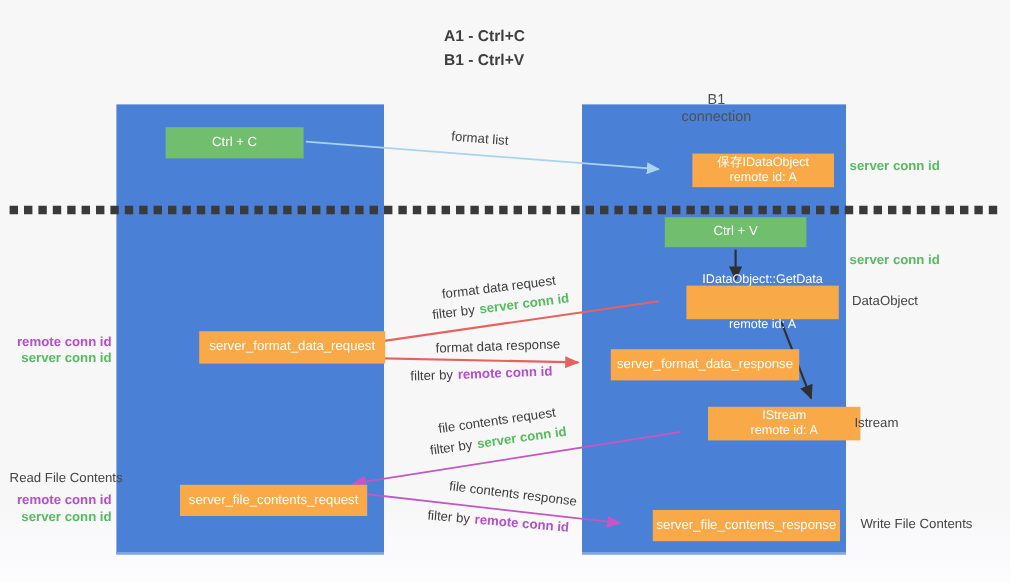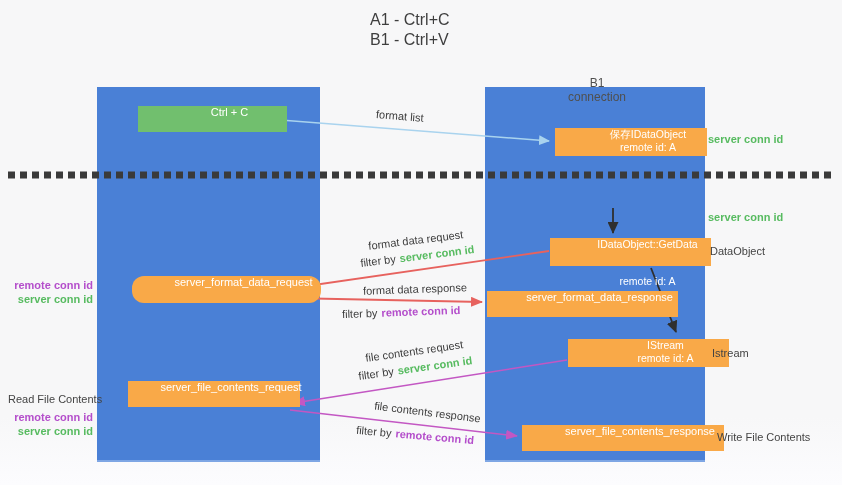--- a/index.html
+++ b/index.html
@@ -1,26 +1,26 @@
 <!DOCTYPE html>
 <html><head>
 <meta charset="utf-8">
 <style>
   html,body{margin:0;padding:0;}
   body{font-family:"Liberation Sans","DejaVu Sans",sans-serif;}
   .stage{position:relative;width:842px;height:485px;overflow:hidden;
          background:linear-gradient(#f7f7f8 0%,#f7f7f8 86%,#fcfcfe 100%);}
   .lane{position:absolute;background:#4a80d6;z-index:1;border-bottom:2px solid #7ea6e4;}
   .lane-header{position:absolute;text-align:center;font-size:12px;line-height:14px;color:#4f4f4f;z-index:4;}
-  .title{position:absolute;left:370px;top:10px;font-size:16px;line-height:20px;color:#3e3e3e;z-index:4;}
+  .title{position:absolute;left:370px;top:20px;font-size:13px;line-height:20px;color:#3e3e3e;z-index:4;font-weight:bold;}
   svg.wires{position:absolute;left:0;top:0;z-index:2;pointer-events:none;}
-  .node{position:absolute;z-index:3;display:flex;flex-direction:column;align-items:center;justify-content:flex-start;
-        color:#fff;font-size:11px;line-height:13px;text-align:center;white-space:nowrap;padding-left:34px;}
+  .node{position:absolute;z-index:3;display:flex;flex-direction:column;align-items:center;justify-content:center;
+        color:#fff;font-size:11px;line-height:13px;text-align:center;white-space:nowrap;}
   .node.green{background:#71bf6e;}
-  .node.orange{background:#f9a948;}
+  .node.orange{background:#f9a948;margin-left:22px;}
   .lbl{position:absolute;z-index:4;font-size:11px;color:#3d3d3d;white-space:nowrap;}
   .lbl .fb{margin-right:4px;}
   .green-t{color:#57bb60;font-weight:bold;}
   .purple-t{color:#b44ecb;font-weight:bold;}
   .side-grp{position:absolute;z-index:4;width:83px;text-align:right;font-size:11px;line-height:14px;white-space:nowrap;}
 </style>
 </head>
 <body>
 
 <div class="stage">
@@ -65,44 +65,47 @@
 
   <div class="node green" style="left:138px;top:106px;width:115px;height:26px;">
     <div>Ctrl + C</div>
   </div>
 
   <div class="node orange" style="left:555px;top:128px;width:118px;height:28px;font-size:10.5px;">
     <div>保存IDataObject</div>
     <div>remote id: A</div>
   </div>
 
+  <div class="node green" style="left:554px;top:181px;width:118px;height:25px;">
+    <div>Ctrl + V</div>
+  </div>
 
   <div class="node orange" style="left:550px;top:238px;width:127px;height:28px;font-size:10.5px;gap:24px;">
     <div>IDataObject::GetData</div>
     <div>remote id: A</div>
   </div>
 
-  <div class="node orange" style="left:132px;top:276px;width:155px;height:27px;border-radius:12px;">
+  <div class="node orange" style="left:144px;top:276px;width:155px;height:27px;">
     <div>server_format_data_request</div>
   </div>
 
   <div class="node orange" style="left:487px;top:291px;width:157px;height:26px;">
     <div>server_format_data_response</div>
   </div>
 
   <div class="node orange" style="left:568px;top:339px;width:127px;height:28px;font-size:10.5px;">
     <div>IStream</div>
     <div>remote id: A</div>
   </div>
 
-  <div class="node orange" style="left:128px;top:381px;width:138px;height:26px;">
+  <div class="node orange" style="left:128px;top:404px;width:156px;height:26px;">
     <div>server_file_contents_request</div>
   </div>
 
-  <div class="node orange" style="left:522px;top:425px;width:168px;height:26px;">
+  <div class="node orange" style="left:522px;top:425px;width:156px;height:26px;">
     <div>server_file_contents_response</div>
   </div>
 
   <div class="lbl" style="left:376px;top:110px;transform:rotate(4.5deg);">format list</div>
 
   <div class="lbl" style="left:368px;top:234px;transform:rotate(-7deg);">format data request</div>
   <div class="lbl" style="left:360px;top:250px;transform:rotate(-7deg);">
     <span class="fb">filter by</span><span class="green-t">server conn id</span>
   </div>
 

